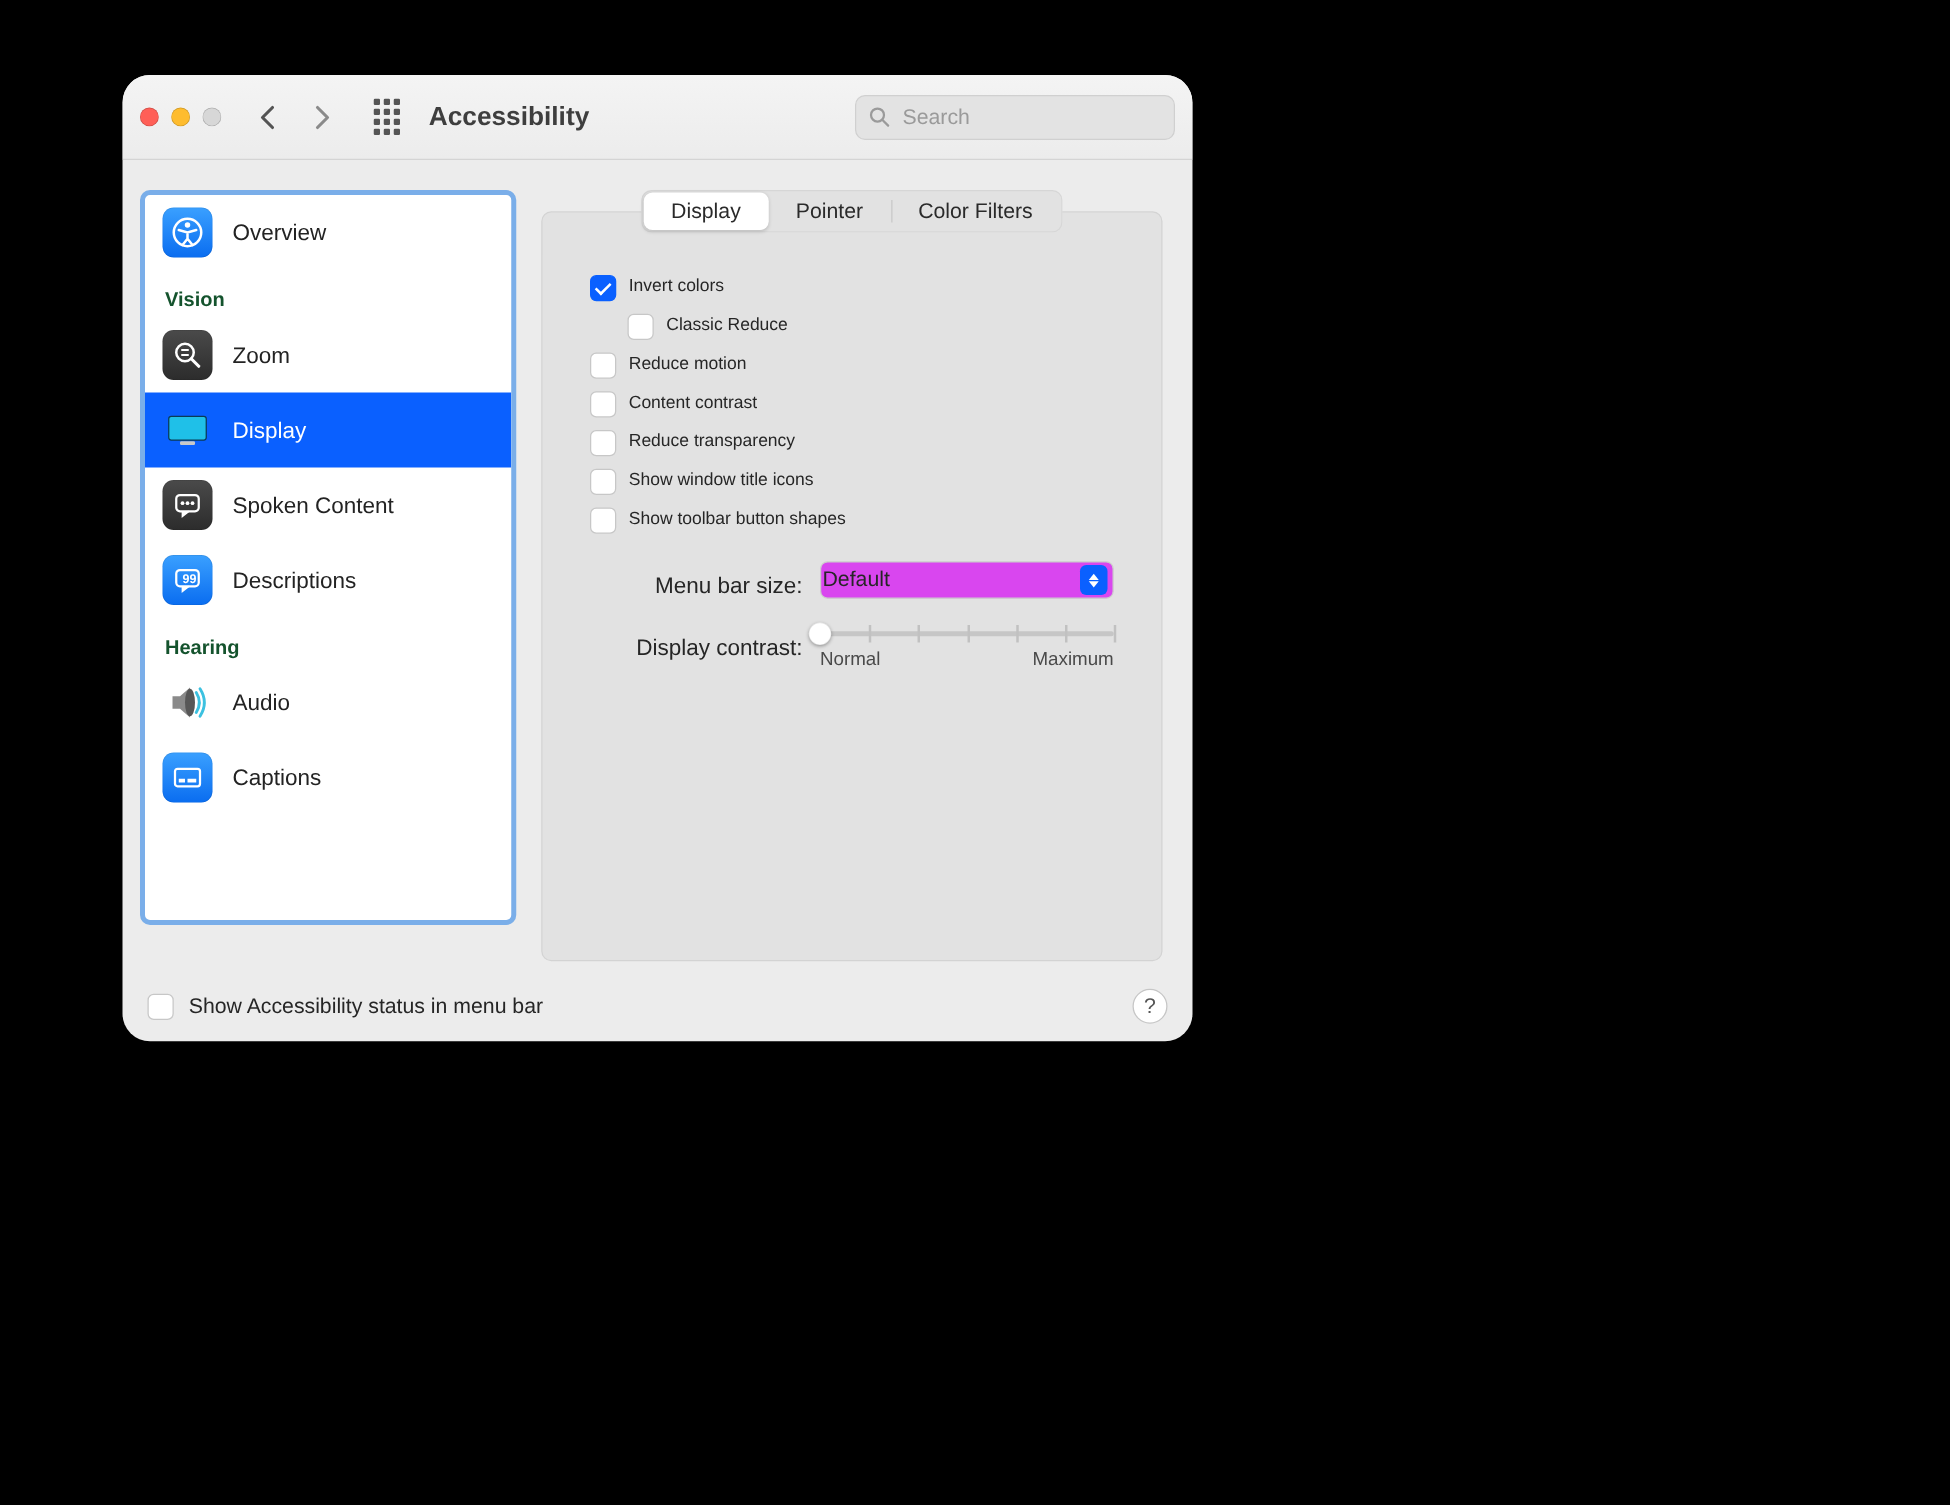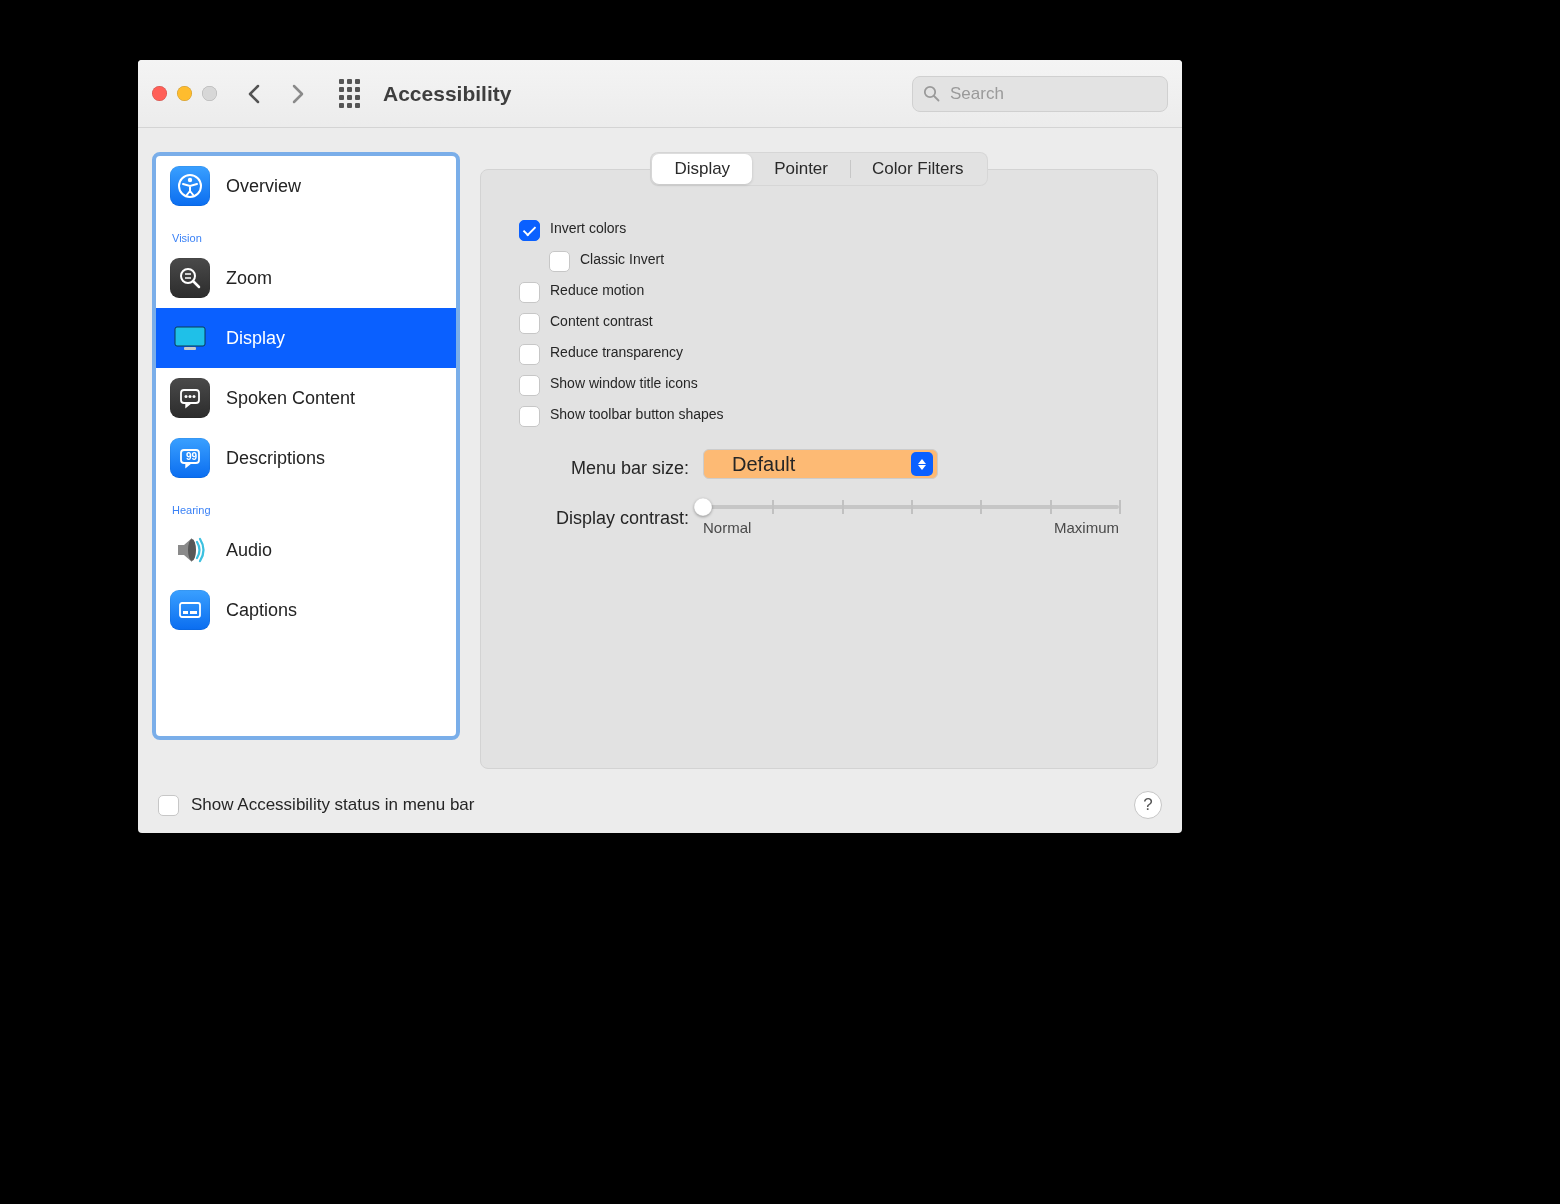--- a/index.html
+++ b/index.html
@@ -8,26 +8,26 @@
     width:1560px; height:1204px;
     background:#000;
     font-family: -apple-system, "Helvetica Neue", Helvetica, Arial, sans-serif;
     font-size:17px;
     color:#262626;
     -webkit-font-smoothing:antialiased;
   }
   .window {
     position:absolute;
     left:98px; top:60px;
-    width:1044px; height:773px;
+    width:856px; height:773px;
     background:#ececec;
-    border-radius:4px;
+    border-radius:22px;
     box-shadow:0 30px 60px rgba(0,0,0,.45), 0 0 0 1px rgba(0,0,0,.15);
     overflow:hidden;
-    display:flex; flex-direction:column;margin-left:40px;
+    display:flex; flex-direction:column;
   }
   
   .titlebar {
     height:68px;
     display:flex; align-items:center;
     padding:0 14px;
     border-bottom:1px solid #d4d4d4;
     background:linear-gradient(#f4f4f4,#ececec);
     gap:10px;
   }
@@ -65,21 +65,21 @@
     position:relative;
   }
   .sb-inner{ position:absolute; inset:0; overflow:hidden;}
   .sb-item {
     display:flex; align-items:center;
     height:60px; padding:0 14px; gap:16px;
     font-size:18px; color:#232323;
   }
   .sb-item.selected{ background:#0a60ff; color:#fff; }
   .sb-heading{
-    padding:16px 16px 4px; font-size:11px; font-weight:400; color:#3b82f6;
+    padding:16px 16px 4px; font-size:16px; font-weight:700; color:#14532d;
   }
   .sb-icon{
     width:40px;height:40px;border-radius:9px;
     display:flex;align-items:center;justify-content:center;
     flex-shrink:0;
     box-shadow:inset 0 0 0 .5px rgba(0,0,0,.1);
   }
   .ic-blue{background:linear-gradient(#3aa0ff,#0a6df0);}
   .ic-dark{background:linear-gradient(#4a4a4a,#2c2c2c);}
   .ic-display{background:transparent;box-shadow:none;}
@@ -130,25 +130,25 @@
     border:solid #fff; border-width:0 2.5px 2.5px 0;
     transform:rotate(45deg) translate(-1px,-1px);
   }
   .formrow{
     display:flex; align-items:flex-end; gap:14px;
     margin-top:22px; font-size:18px;
   }
   .formrow .label{ width:170px; text-align:right;}
   .select{
     width:235px; height:30px;
-    background:#fdba74; border:1px solid #ccc;
+    background:#d946ef; border:1px solid #ccc;
     border-radius:6px;
     display:flex; align-items:center;
-    padding:0 4px 0 28px;
-    font-size:20px;
+    padding:0 4px 0 1px;
+    font-size:17px;
   }
   .select .caps{
     margin-left:auto;
     width:22px;height:24px;border-radius:5px;
     background:#0a60ff;
     display:flex;flex-direction:column;align-items:center;justify-content:center;gap:1px;
   }
   .select .caps::before,.select .caps::after{
     content:"";width:0;height:0;border-left:4px solid transparent;border-right:4px solid transparent;
   }
@@ -332,21 +332,21 @@
       </div>
 
       <div class="panel">
 
         <div class="checkrow">
           <div class="chkbox checked"></div>
           <span>Invert colors</span>
         </div>
         <div class="checkrow indent">
           <div class="chkbox"></div>
-          <span>Classic Invert</span>
+          <span>Classic Reduce</span>
         </div>
         <div class="checkrow">
           <div class="chkbox"></div>
           <span>Reduce motion</span>
         </div>
         <div class="checkrow">
           <div class="chkbox"></div>
           <span>Content contrast</span>
         </div>
         <div class="checkrow">

